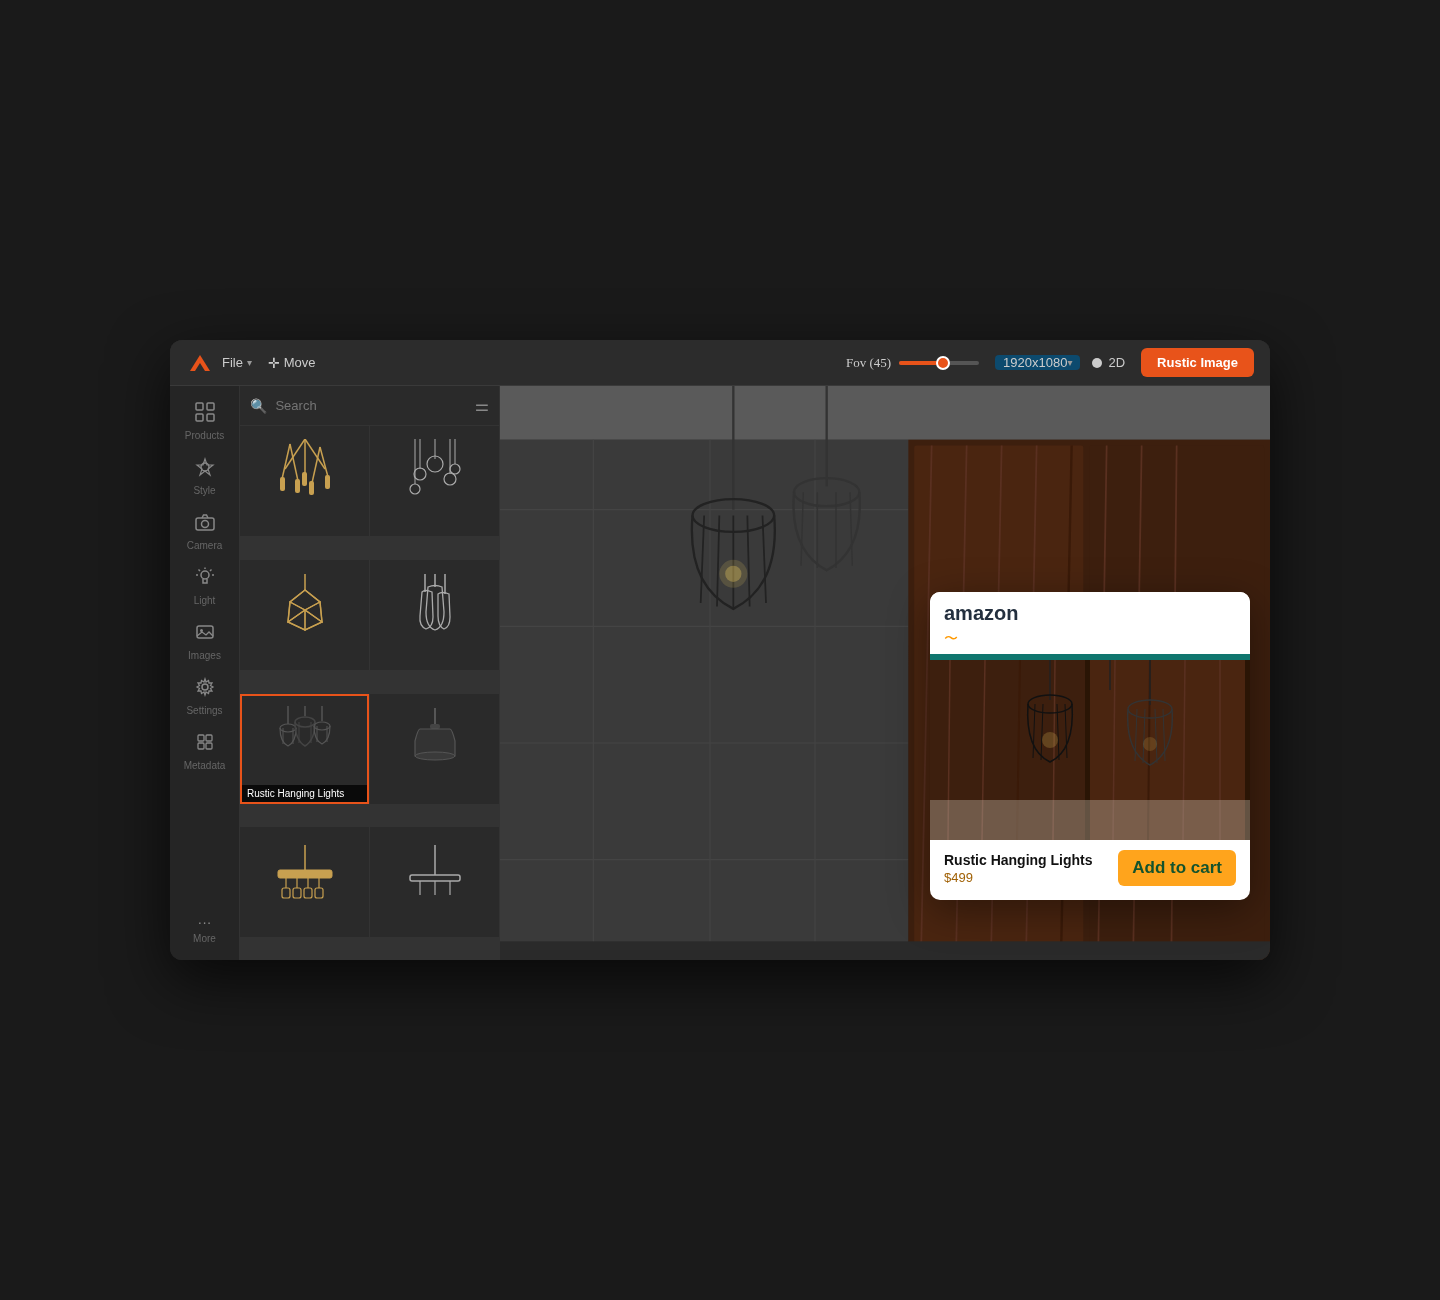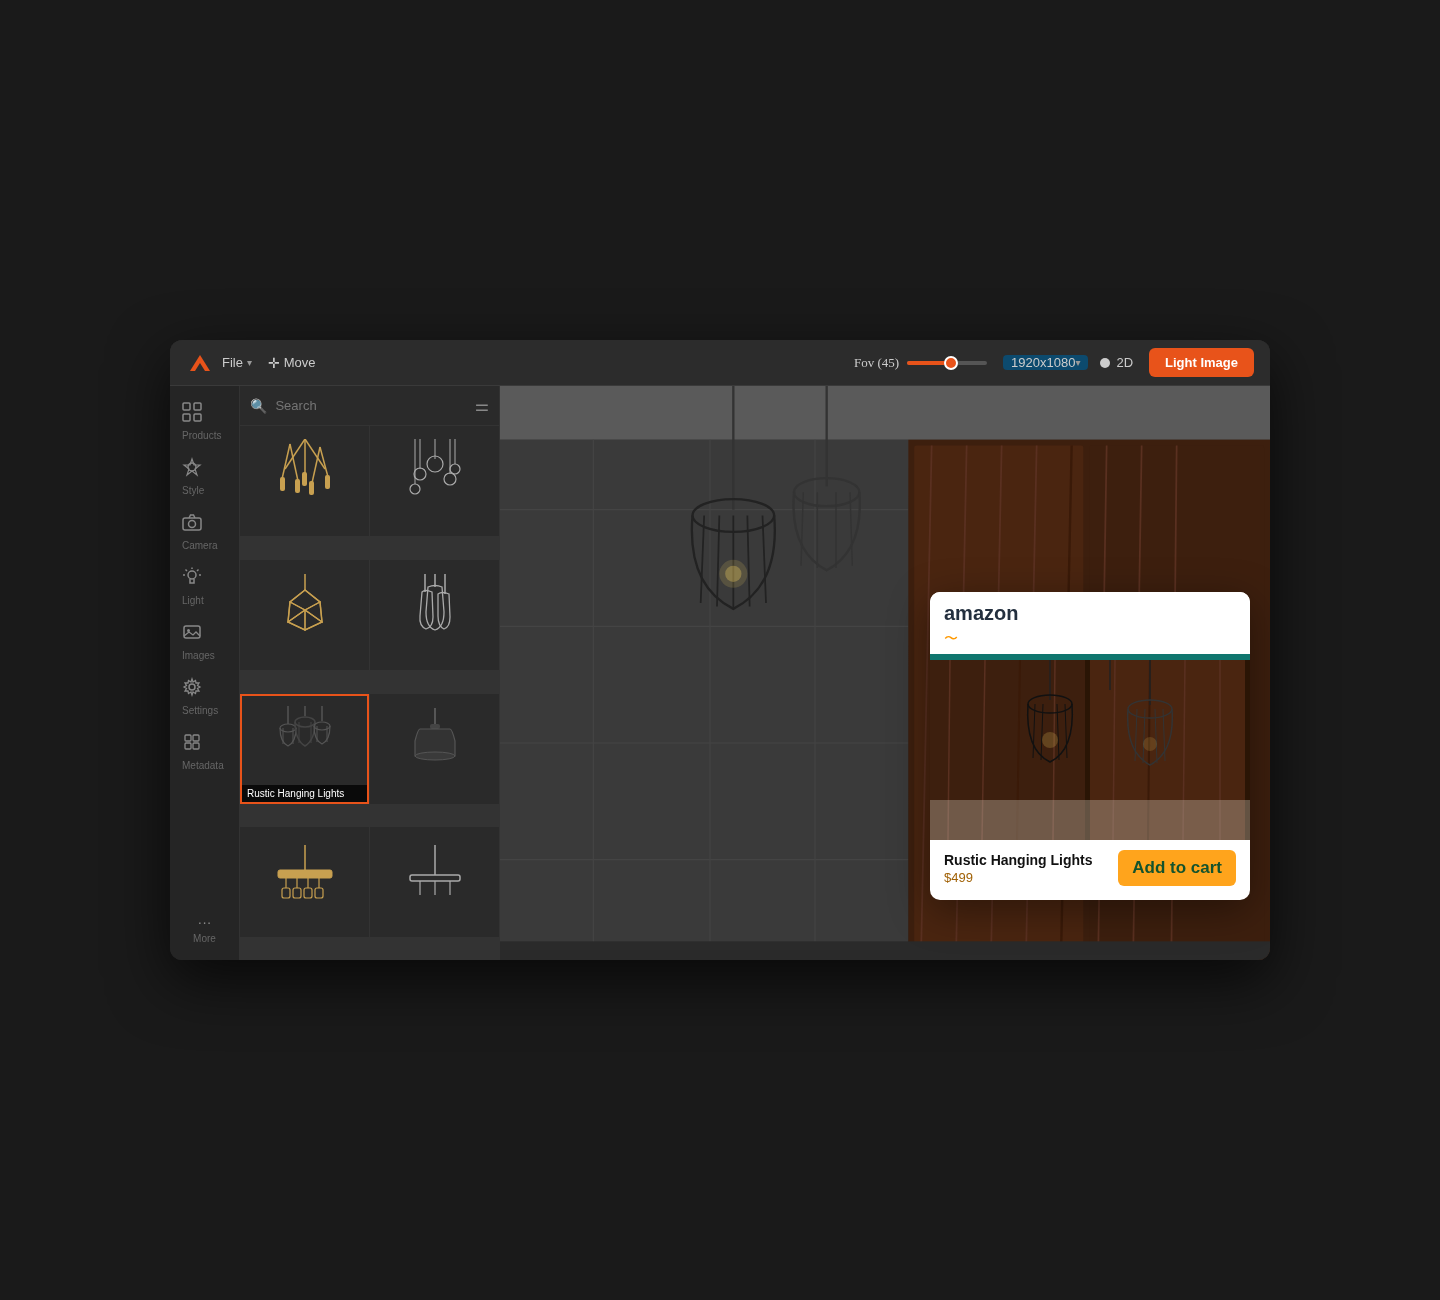--- a/index.html
+++ b/index.html
@@ -143,22 +143,22 @@
       display: flex;
       flex-direction: column;
       align-items: center;
       padding: 8px 0;
       border-right: 1px solid #333;
       flex-shrink: 0;
     }
     .sidebar-item {
       display: flex;
       flex-direction: column;
-      align-items: flex-start;
-      padding: 8px 12px;
+      align-items: center;
+      padding: 8px 4px;
       cursor: pointer;
       width: 100%;
       gap: 3px;
     }
     .sidebar-icon {
       font-size: 18px;
       color: #888;
     }
     .sidebar-label {
       font-size: 10px;
@@ -334,21 +334,21 @@
       </div>
     </div>
     <div class="resolution-btn">
       <span>1920x1080</span>
       <span class="chevron">▾</span>
     </div>
     <div class="mode-toggle">
       <div class="mode-dot"></div>
       <span class="mode-label">2D</span>
     </div>
-    <button class="create-btn">Light Image</button>
+    <button class="create-btn">Rustic Image</button>
   </div>
 
   <div class="main-area">
 
     <div class="sidebar">
       <div class="sidebar-item">
         <span class="sidebar-icon">
           <svg width="20" height="20" viewBox="0 0 20 20">
               <rect x="1" y="1" width="7" height="7" rx="1" fill="none" stroke="#888" stroke-width="1.5"></rect>
               <rect x="12" y="1" width="7" height="7" rx="1" fill="none" stroke="#888" stroke-width="1.5"></rect>

